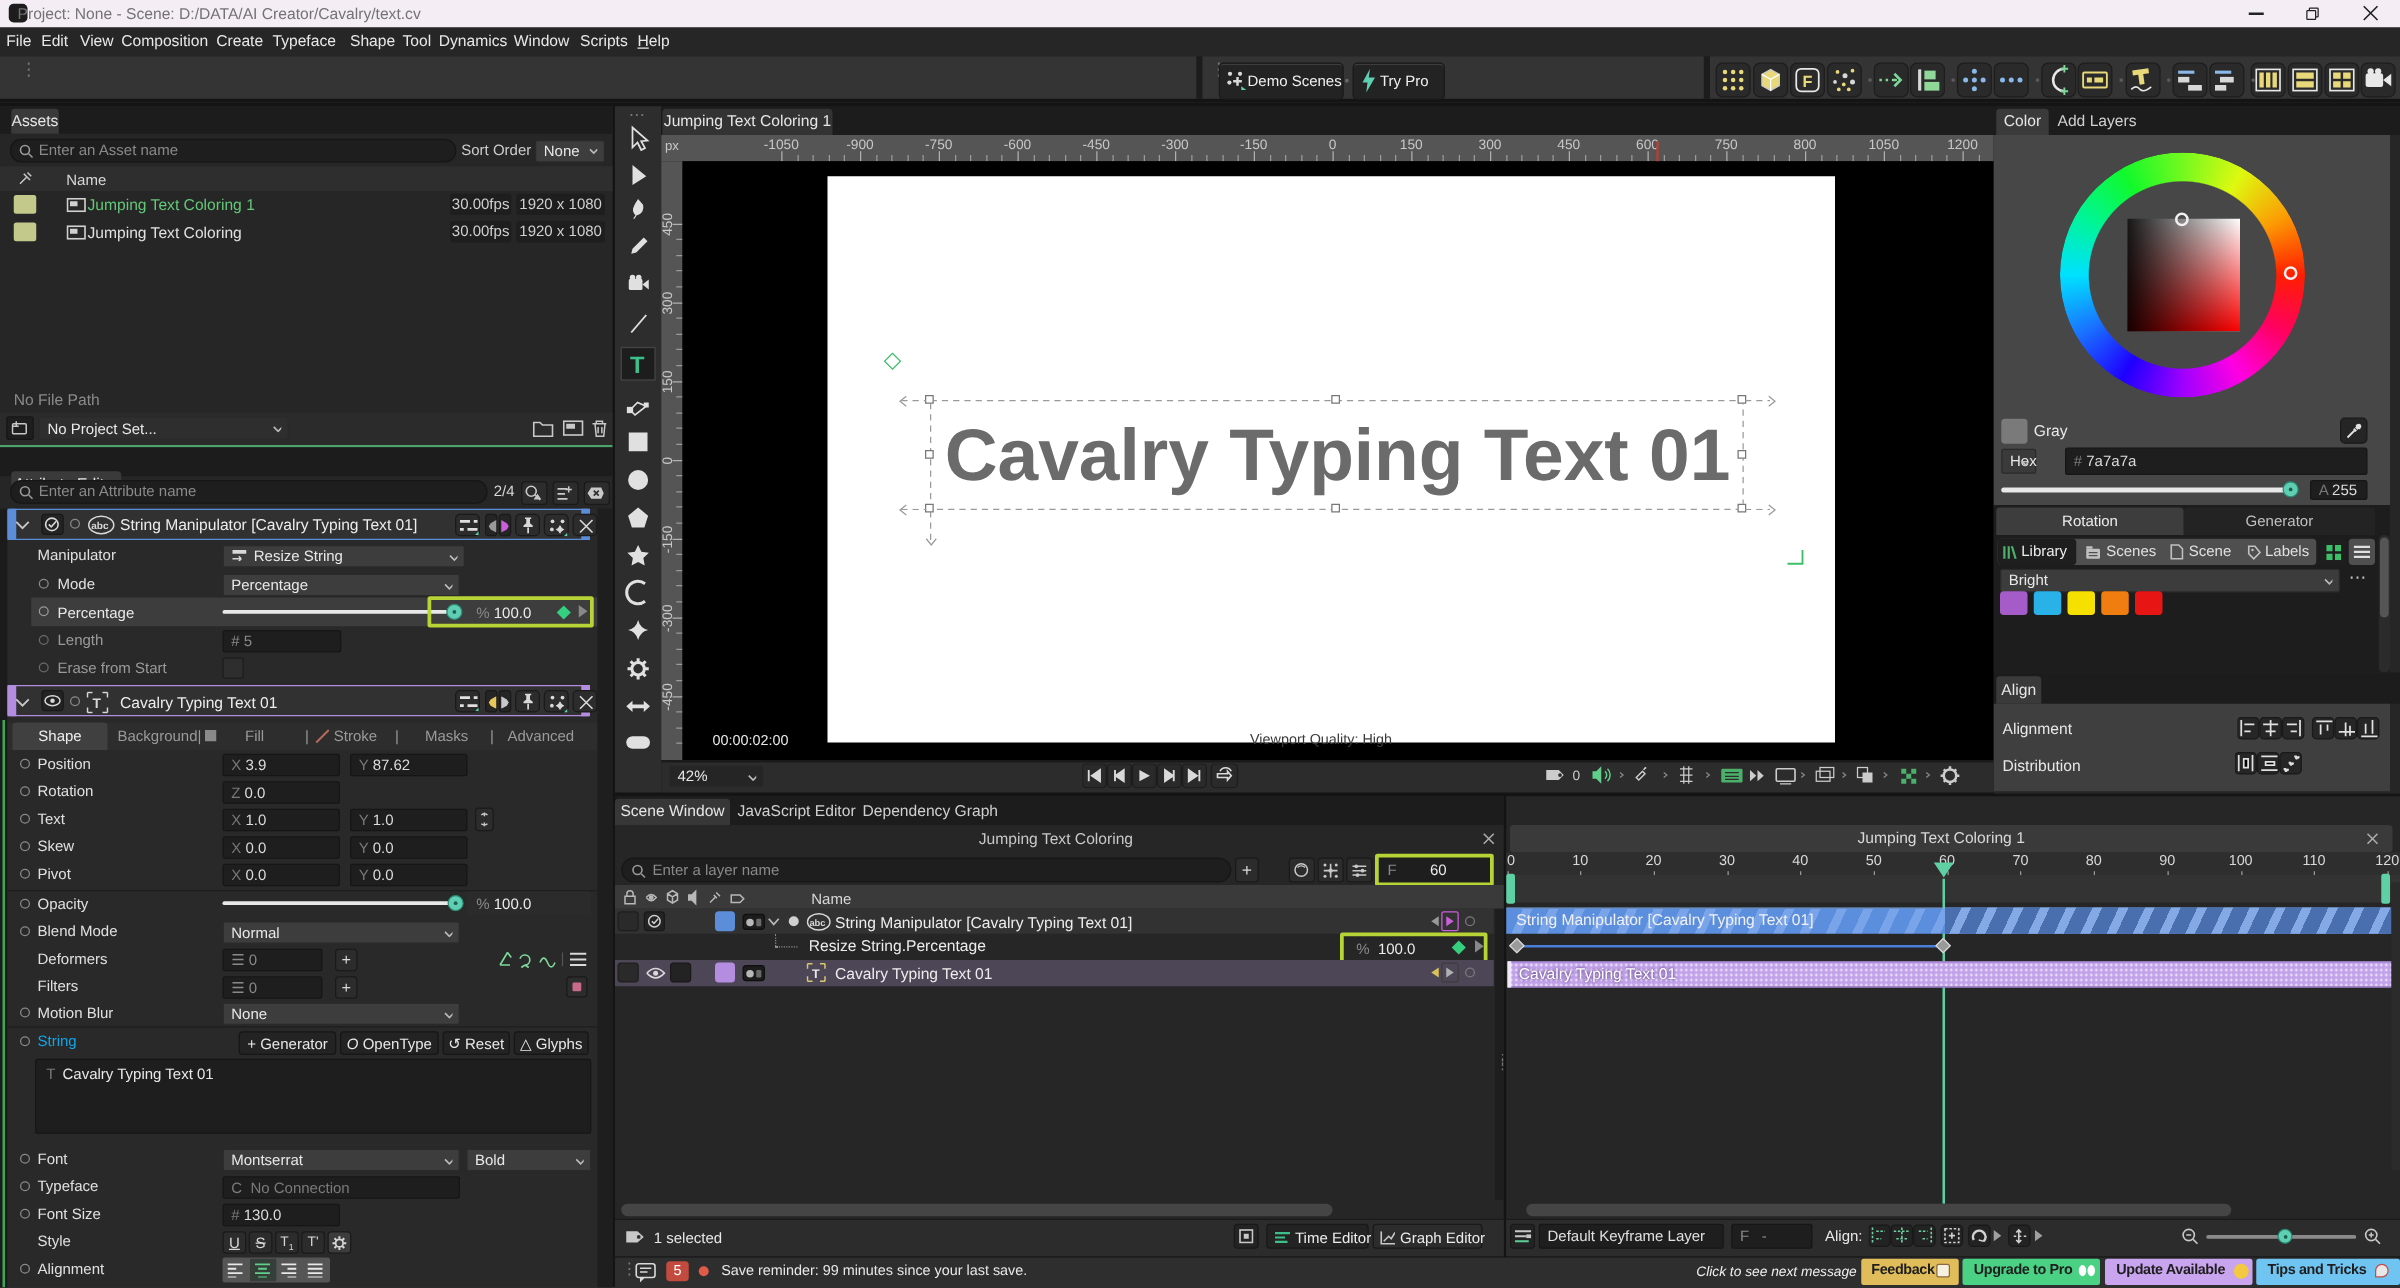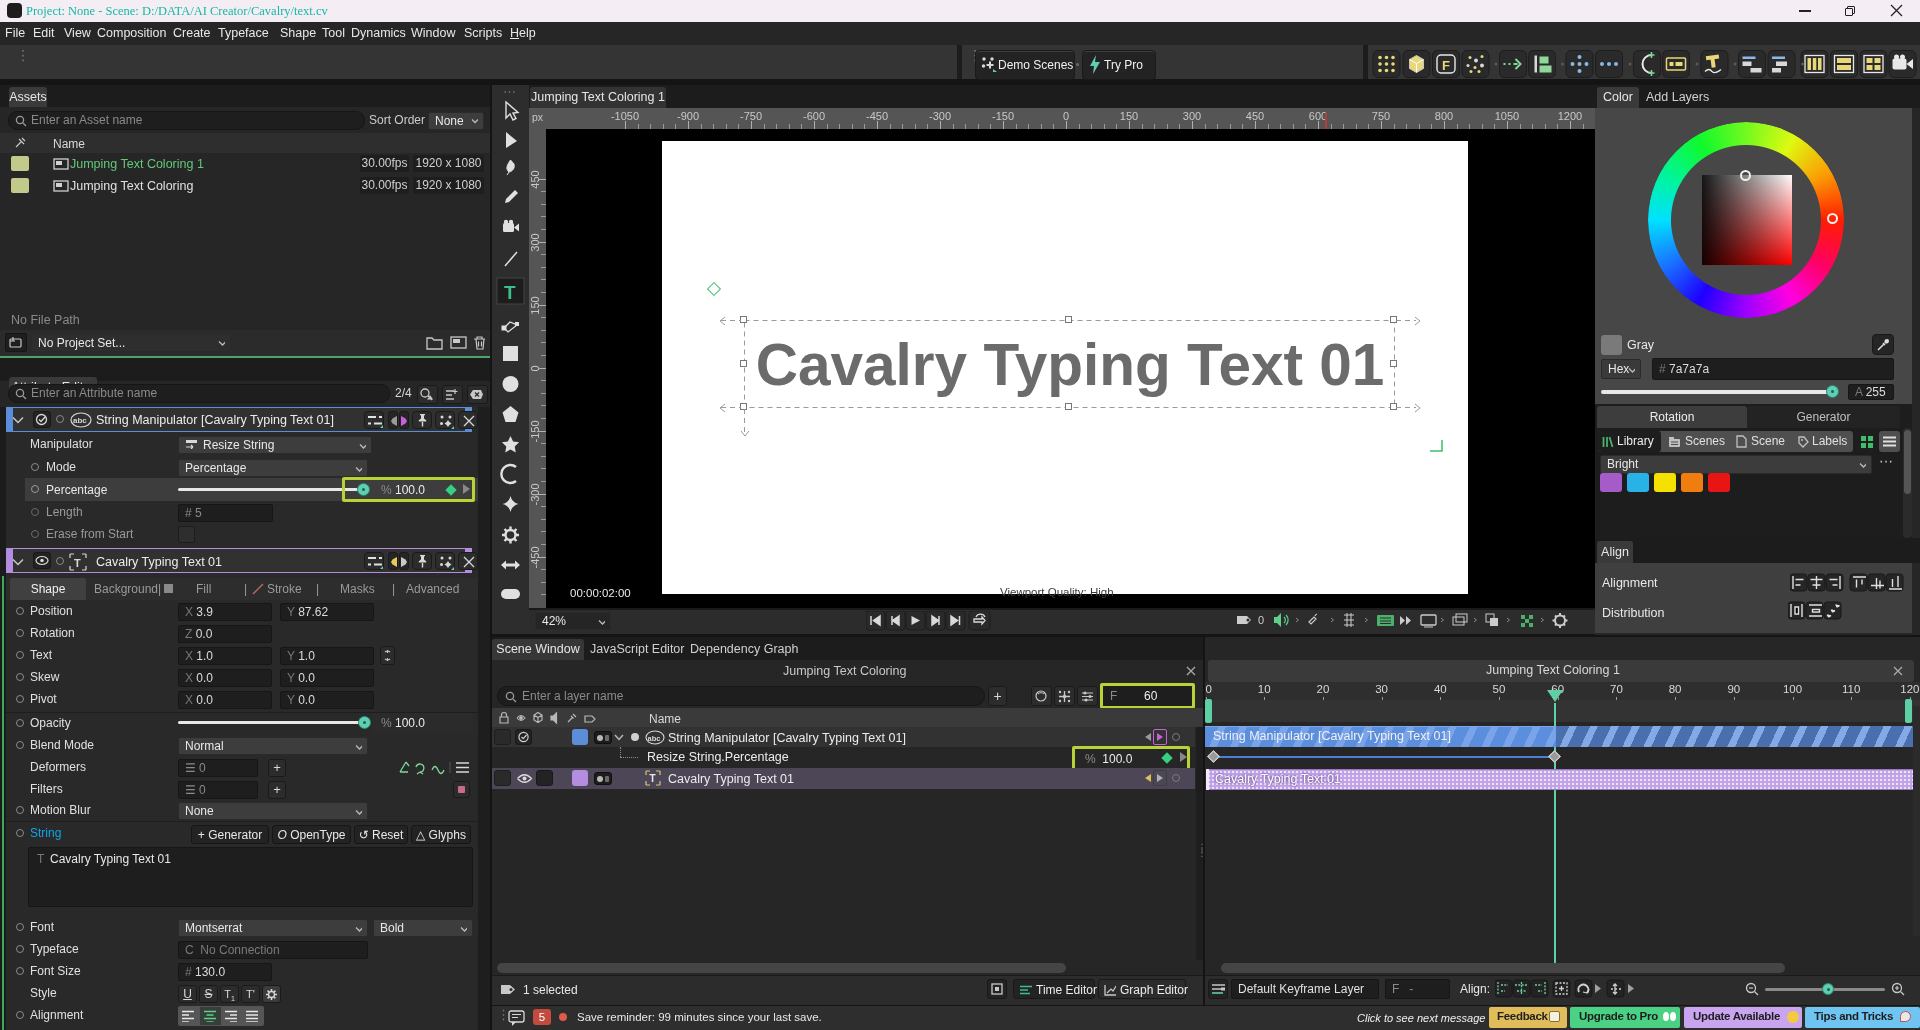--- a/index.html
+++ b/index.html
@@ -21,21 +21,21 @@
 .slider-knob:after { content:""; position:absolute; left:4px; top:4px; width:3px; height:3px; border-radius:50%; background:#1e5f4f; }
 .kf-d { position:absolute; width:8px; height:8px; background:#35d07f; transform:rotate(45deg); }
 .kf-a { position:absolute; width:0; height:0; border-top:5px solid transparent; border-bottom:5px solid transparent; border-left:7px solid #777; }
 </style>
 </head>
 <body>
 <div id="app">
 
 <div class="abs" style="left:0;top:0;width:1920px;height:22px;background:#f4eef4;"></div>
 <div class="abs" style="left:7px;top:3px;width:15px;height:15px;background:#1d1d1d;border-radius:4px;"></div>
-<div class="abs txt" style="left:26px;top:4px;color:#14b8a6;font-size:12.5px;font-family:Liberation Serif, serif;">Project: None - Scene: D:/DATA/AI Creator/Cavalry/text.cv</div>
+<div class="abs txt" style="left:14px;top:4px;color:#737373;font-size:12.5px;">Project: None - Scene: D:/DATA/AI Creator/Cavalry/text.cv</div>
 <div class="abs" style="left:1799px;top:10px;width:12px;height:1.5px;background:#222;"></div>
 <div class="abs" style="left:1847px;top:6px;width:8px;height:8px;border:1.2px solid #222;border-radius:1px;"></div>
 <div class="abs" style="left:1845px;top:8px;width:8px;height:8px;border:1.2px solid #222;border-radius:1px;background:#f4eef4;"></div>
 <div class="abs" style="left:1890px;top:4px;width:13px;height:13px;">
 <svg width="13" height="13">
         <path d="M1 1 L12 12 M12 1 L1 12" stroke="#222" stroke-width="1.3"></path>
       </svg></div>
 
 <div class="abs" style="left:0;top:22px;width:1920px;height:23px;background:#262626;"></div>
 <div class="abs txt" style="left:5px;top:26px;font-size:12.5px;color:#e8e8e8;">File</div>
@@ -914,21 +914,21 @@
 <div class="abs" style="left:1740px;top:170px;width:11px;height:11px;border:2px solid #f0f0f0;border-radius:50%;"></div>
 <div class="abs" style="left:1827px;top:213px;width:11px;height:11px;border:2px solid #f0f0f0;border-radius:50%;"></div>
 
 <div class="abs" style="left:1601px;top:335px;width:21px;height:20px;background:#7a7a7a;border-radius:3px;"></div>
 <div class="abs txt" style="left:1627px;top:338px;color:#e8e8e8;font-size:12.5px;">Gray</div>
 <div class="abs" style="left:1872px;top:334px;width:22px;height:21px;background:#252525;border:1px solid #191919;border-radius:4px;"><svg width="14" height="14" style="margin:3px;">
           <path d="M2 12 L8 6 M7 5 l2 2 M9 2 l3 3 M8.5 3.5 l2 2" stroke="#e0e0e0" stroke-width="1.5" fill="none"></path>
           <circle cx="11" cy="3" r="2" fill="#e0e0e0"></circle>
         </svg></div>
 
-<div class="dd" style="left:1601px;top:359px;width:40px;height:20px;line-height:19px;background:#3a3a3a;">Hex<svg class="car" width="9" height="9" style="top:6px;">
+<div class="dd" style="left:1601px;top:359px;width:28px;height:20px;line-height:19px;background:#3a3a3a;">Hex<svg class="car" width="9" height="9" style="top:6px;">
           <path d="M1 2.5 L4.5 6 L8 2.5" fill="none" stroke="#bbb" stroke-width="1.3"></path>
         </svg></div>
 <div class="inp" style="left:1652px;top:358px;width:242px;height:22px;line-height:21px;"><span class="dim2">#</span> 7a7a7a</div>
 
 <div class="abs" style="left:1601px;top:390px;width:237px;height:4px;background:#e8e8e8;border-radius:2px;"></div>
 <div class="slider-knob" style="left:1826px;top:385px;"></div>
 <div class="inp" style="left:1848px;top:384px;width:46px;height:16px;line-height:15px;"><span class="dim2">A</span> 255</div>
 
 <div class="abs" style="left:1595px;top:404px;width:317px;height:24px;background:#1d1d1d;"></div>
 <div class="abs" style="left:1597px;top:406px;width:150px;height:22px;background:#3d3d3d;border-radius:3px 3px 0 0;text-align:center;line-height:22px;color:#ececec;">Rotation</div>

